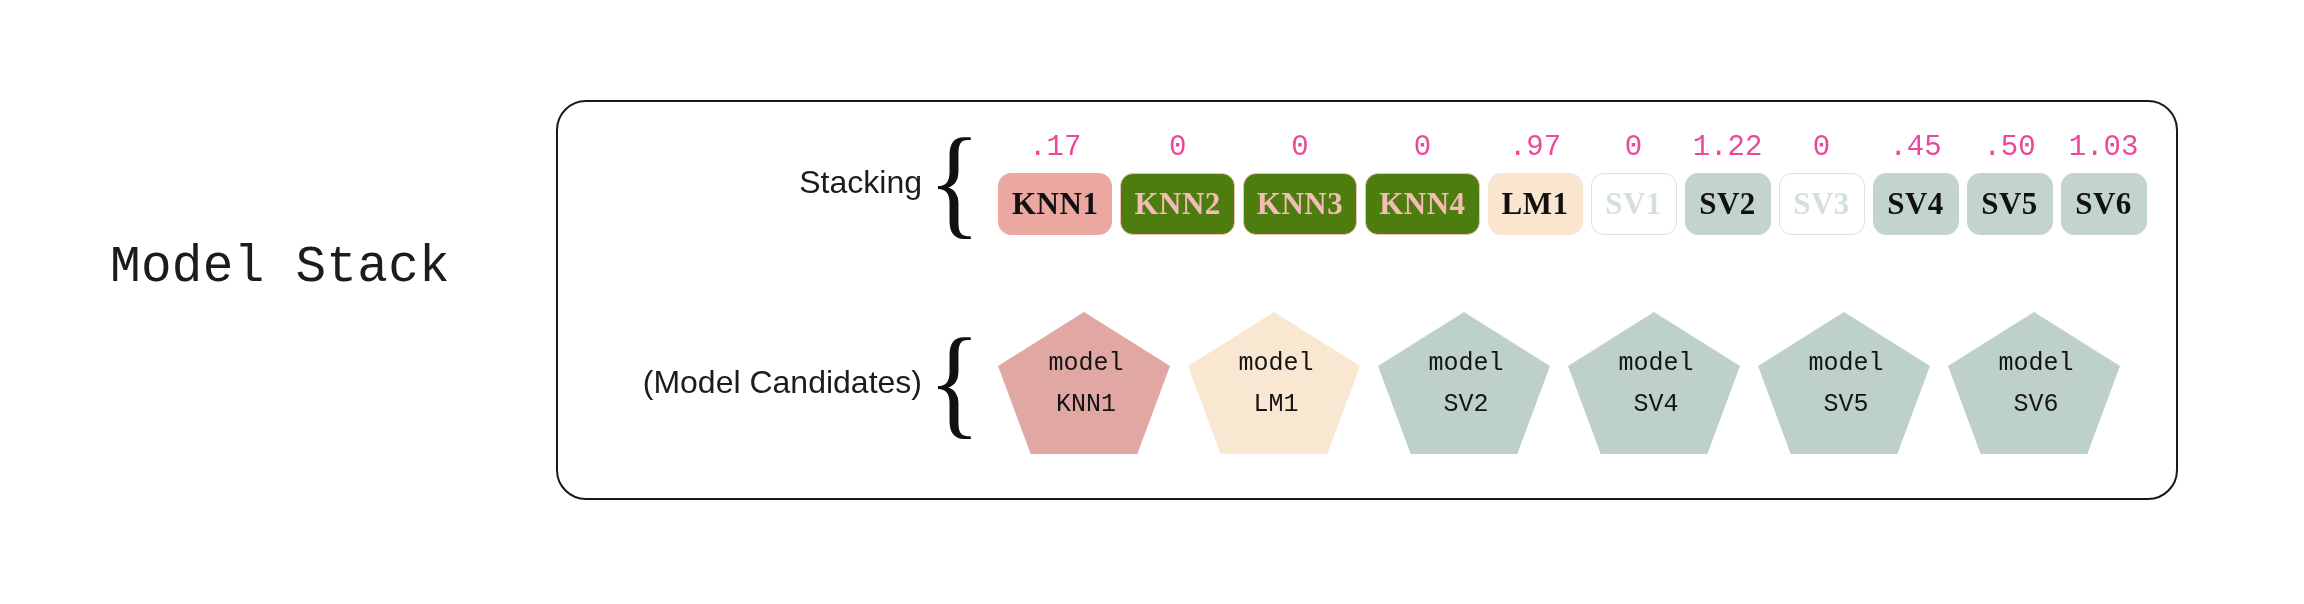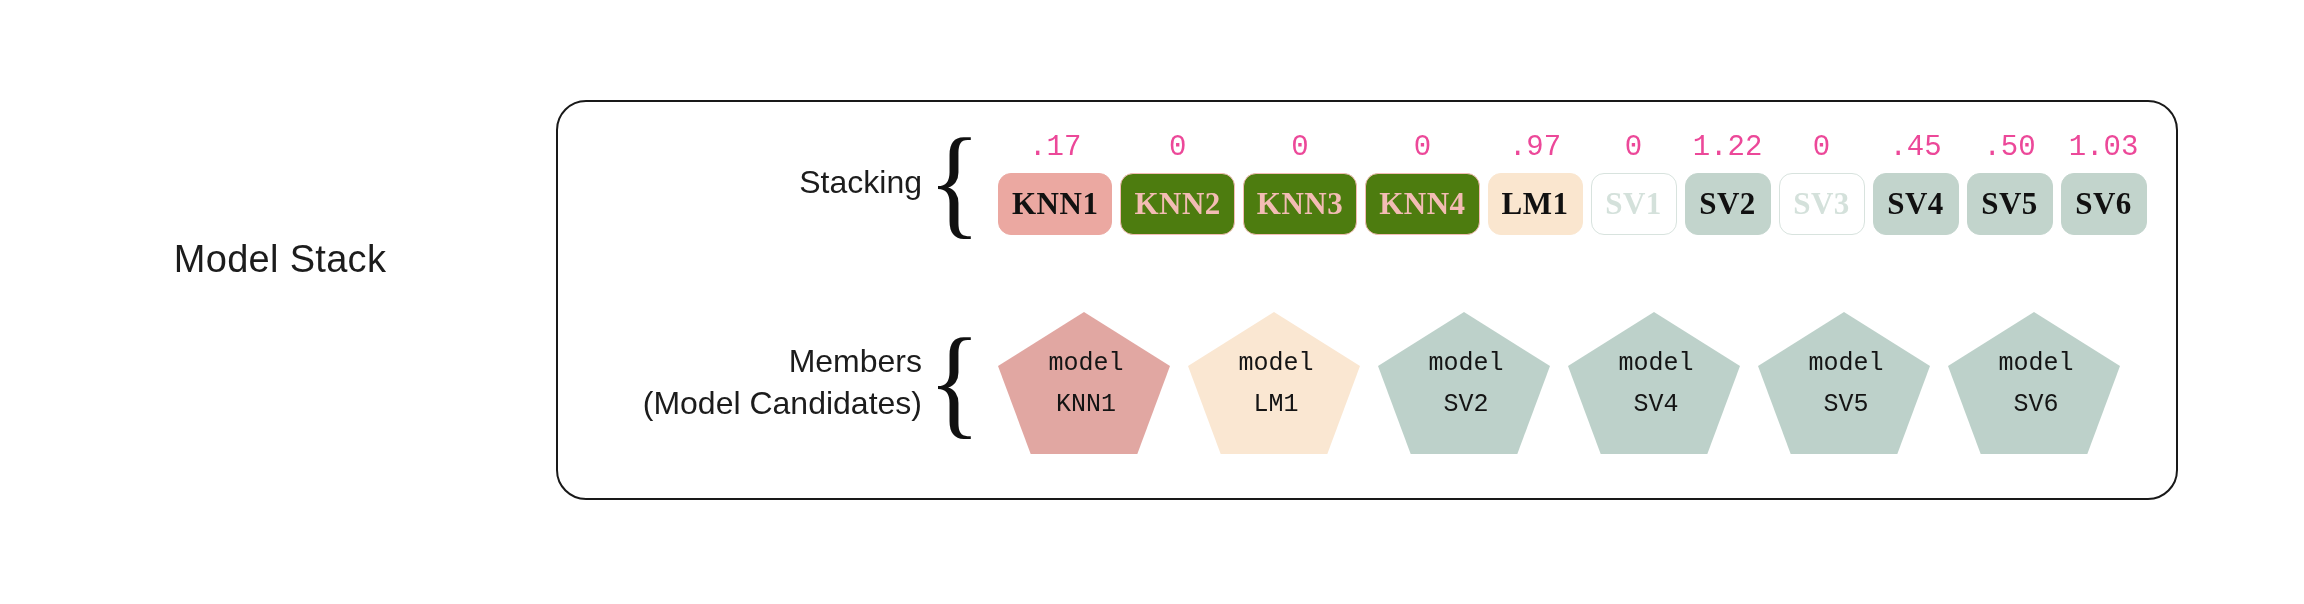--- a/index.html
+++ b/index.html
@@ -17,22 +17,22 @@
 
   
   #outer-label {
     position: absolute;
     left: 80px;
     top: 236px;
     width: 400px;
     text-align: center;
   }
   #outer-label .title {
-    font-family: Liberation Sans, sans-serif;
-    font-size: 38px;
+    font-family: Liberation Mono, monospace;
+    font-size: 51px;
     font-weight: 400;
     color: #1c1c1c;
     letter-spacing: 0.3px;
     line-height: 1.25;
     white-space: nowrap;
   }
   #outer-label .subtitle {
     font-family: "Liberation Mono", monospace;
     font-size: 30px;
     font-weight: 400;
@@ -218,21 +218,20 @@
         </div>
         <div class="chip-cell">
           <div class="chip-value">1.03</div>
           <div class="chip-box filled-green">SV6</div>
         </div>
       </div>
   </div>
 
   <div class="row" id="row-members">
     <div class="row-label">
-      <span class="l1">Members</span>
       <span class="l2">(Model Candidates)</span>
     </div>
     <div class="brace">{</div>
     <div id="pentagons">
         <div class="pent-cell">
           <div class="pent-shape pent-red"></div>
           <div class="pent-text">
             <span>model</span>
             <span>KNN1</span>
           </div>

